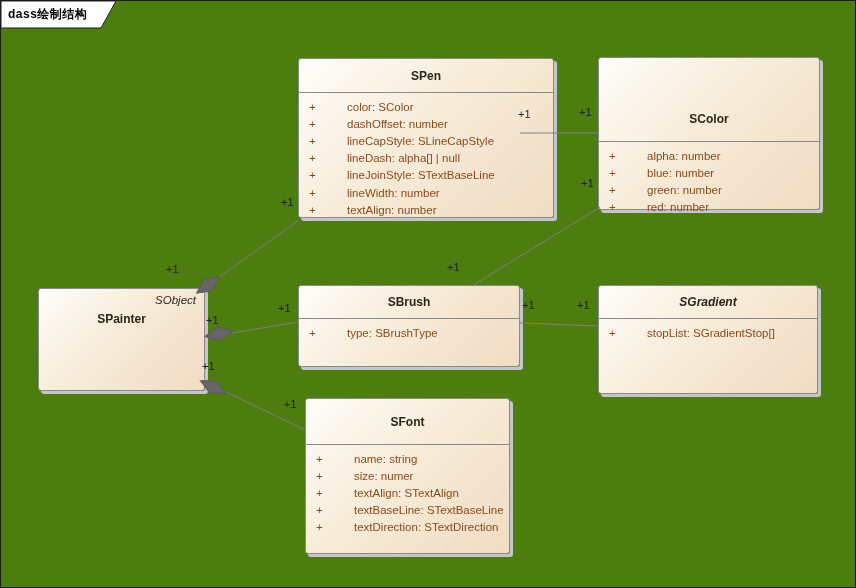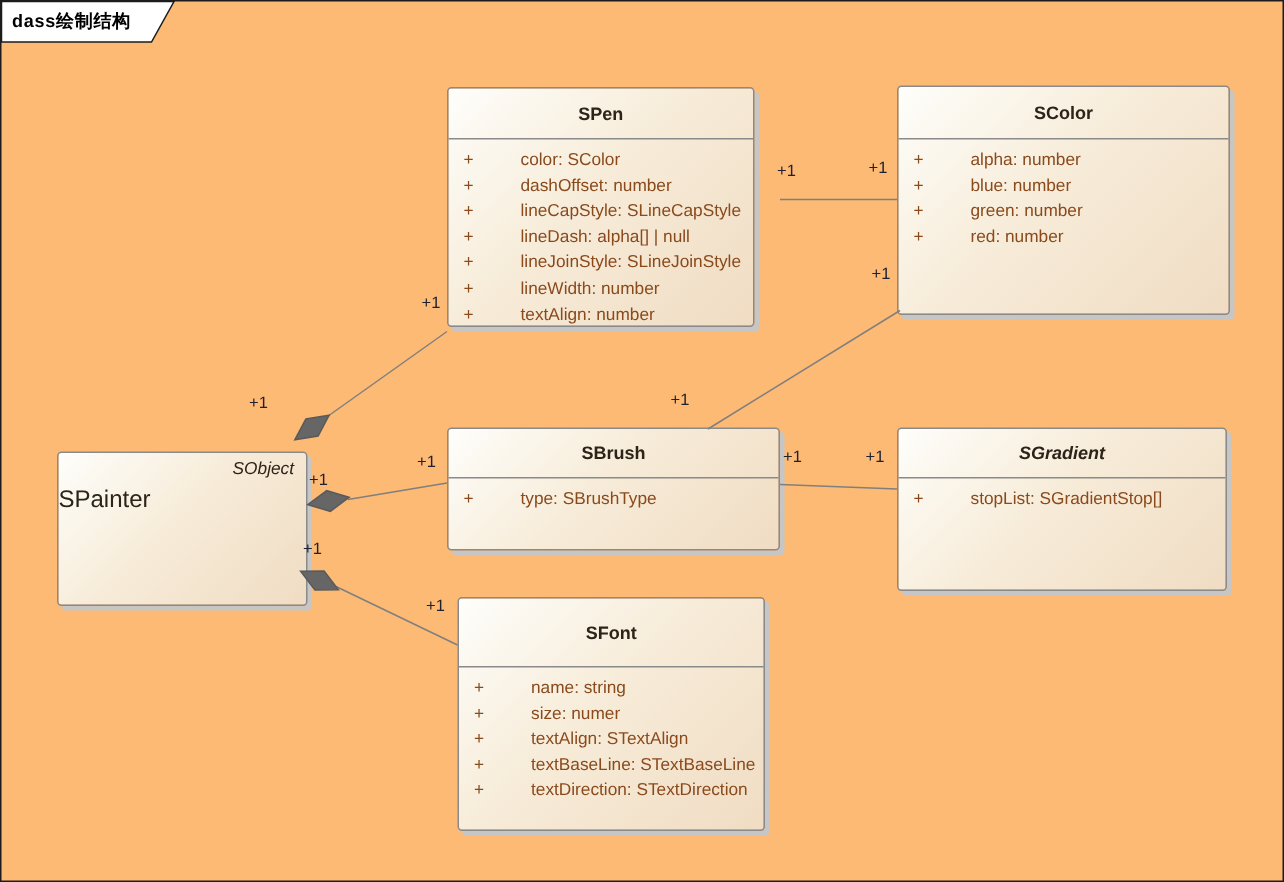--- a/index.html
+++ b/index.html
@@ -1,17 +1,17 @@
 <!DOCTYPE html>
 <html><head>
 <meta charset="utf-8">
 <style>
   * { box-sizing: border-box; margin: 0; padding: 0; }
   body { background: #fff; font-family: "Liberation Sans", sans-serif; }
-  .stage { position: relative; width: 856px; height: 588px; background: #fdba74; overflow: hidden; }
+  .stage { position: relative; width: 856px; height: 588px; background: #4d7c0f; overflow: hidden; }
   .frame { position: absolute; inset: 0; border: 1px solid #1c1c1c; }
   .frame-tab-text {
     position: absolute; left: 8px; top: 6px; z-index: 4;
     font-size: 12px; font-weight: bold; color: #000;
     letter-spacing: 0.5px; white-space: nowrap;
   }
   .uml-box {
     position: absolute; z-index: 1;
     background: linear-gradient(135deg, #fefefb 0%, #f7ecd9 45%, #f0dcc3 100%);
     border: 1px solid #8a8a8a; border-radius: 3px;
@@ -25,92 +25,92 @@
   .box-header.italic { font-style: italic; }
   .attrs { padding-top: 5px; }
   .attr { height: 17.2px; display: flex; align-items: center; font-size: 11.5px; color: #8a4a1c; }
   .vis { width: 24px; padding-left: 10px; }
   .atext { white-space: nowrap; margin-left: 24px; }
   .stereotype {
     display: block; text-align: right; padding: 5px 8px 0 0;
     font-size: 11.5px; font-style: italic; color: #2d2419;
   }
   .painter-name {
-    display: block; text-align: left; margin-top: 6px;
-    font-size: 16px; font-weight: normal; color: #2d2419;
+    display: block; text-align: center; margin-top: 6px;
+    font-size: 12px; font-weight: bold; color: #2d2419;
   }
   .overlay { position: absolute; inset: 0; z-index: 2; }
   .mult {
     position: absolute; z-index: 3; font-size: 11px; color: #20202e; white-space: nowrap;
   }
 </style>
 </head>
 <body>
 
 <div class="stage">
   <div class="frame"></div>
   <div class="frame-tab-text">dass绘制结构</div>
 
-  <div class="uml-box" style="left:298px; top:58px; width:205px; height:160px;">
+  <div class="uml-box" style="left:298px; top:58px; width:256px; height:160px;">
     <div class="box-header" style="height:34px;">SPen</div>
     <div class="attrs">
       <div class="attr">
         <span class="vis">+</span>
         <span class="atext">color: SColor</span>
       </div>
       <div class="attr">
         <span class="vis">+</span>
         <span class="atext">dashOffset: number</span>
       </div>
       <div class="attr">
         <span class="vis">+</span>
         <span class="atext">lineCapStyle: SLineCapStyle</span>
       </div>
       <div class="attr">
         <span class="vis">+</span>
         <span class="atext">lineDash: alpha[] | null</span>
       </div>
       <div class="attr">
         <span class="vis">+</span>
-        <span class="atext">lineJoinStyle: SLineJoinStyle</span>
+        <span class="atext">lineJoinStyle: STextBaseLine</span>
       </div>
       <div class="attr">
         <span class="vis">+</span>
         <span class="atext">lineWidth: number</span>
       </div>
       <div class="attr">
         <span class="vis">+</span>
         <span class="atext">textAlign: number</span>
       </div>
     </div>
   </div>
 
   <div class="uml-box" style="left:598px; top:57px; width:222px; height:153px;">
-    <div class="box-header" style="height:35px;">SColor</div>
+    <div class="box-header" style="height:45px;margin-top:39px;">SColor</div>
     <div class="attrs">
       <div class="attr">
         <span class="vis">+</span>
         <span class="atext">alpha: number</span>
       </div>
       <div class="attr">
         <span class="vis">+</span>
         <span class="atext">blue: number</span>
       </div>
       <div class="attr">
         <span class="vis">+</span>
         <span class="atext">green: number</span>
       </div>
       <div class="attr">
         <span class="vis">+</span>
         <span class="atext">red: number</span>
       </div>
     </div>
   </div>
 
-  <div class="uml-box" style="left:38px; top:301px; width:167px; height:103px;">
+  <div class="uml-box" style="left:38px; top:288px; width:167px; height:103px;">
     <span class="stereotype">SObject</span>
     <span class="painter-name">SPainter</span>
   </div>
 
   <div class="uml-box" style="left:298px; top:285px; width:222px; height:82px;">
     <div class="box-header" style="height:33px;">SBrush</div>
     <div class="attrs">
       <div class="attr">
         <span class="vis">+</span>
         <span class="atext">type: SBrushType</span>

